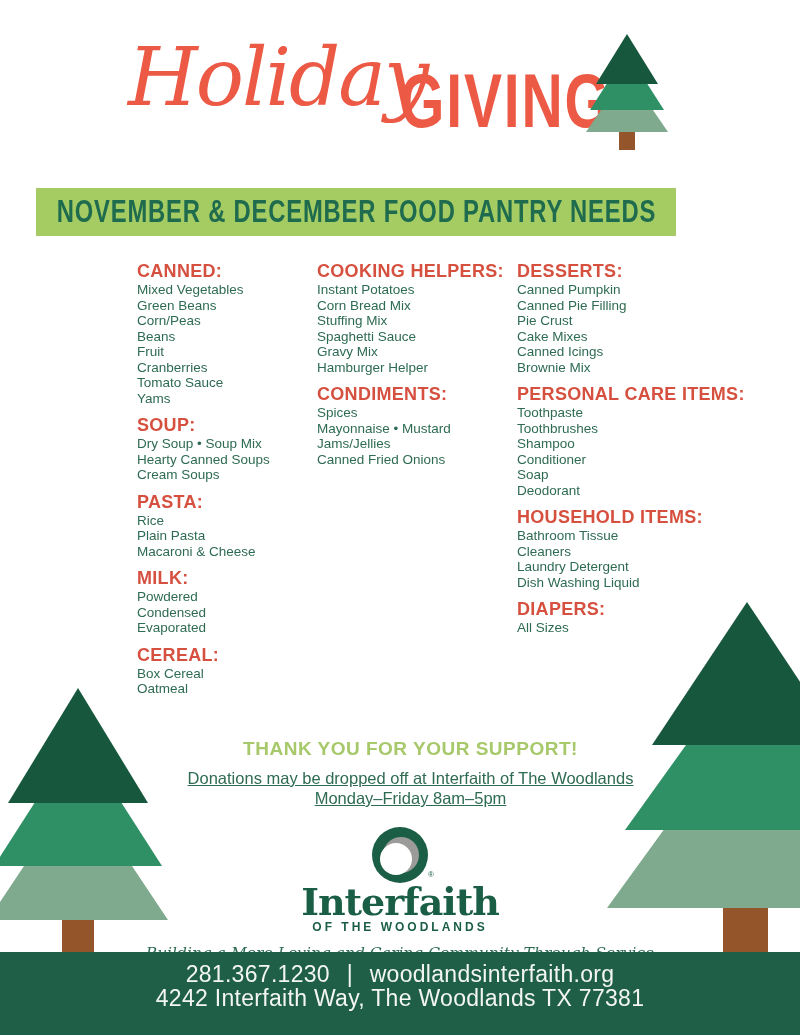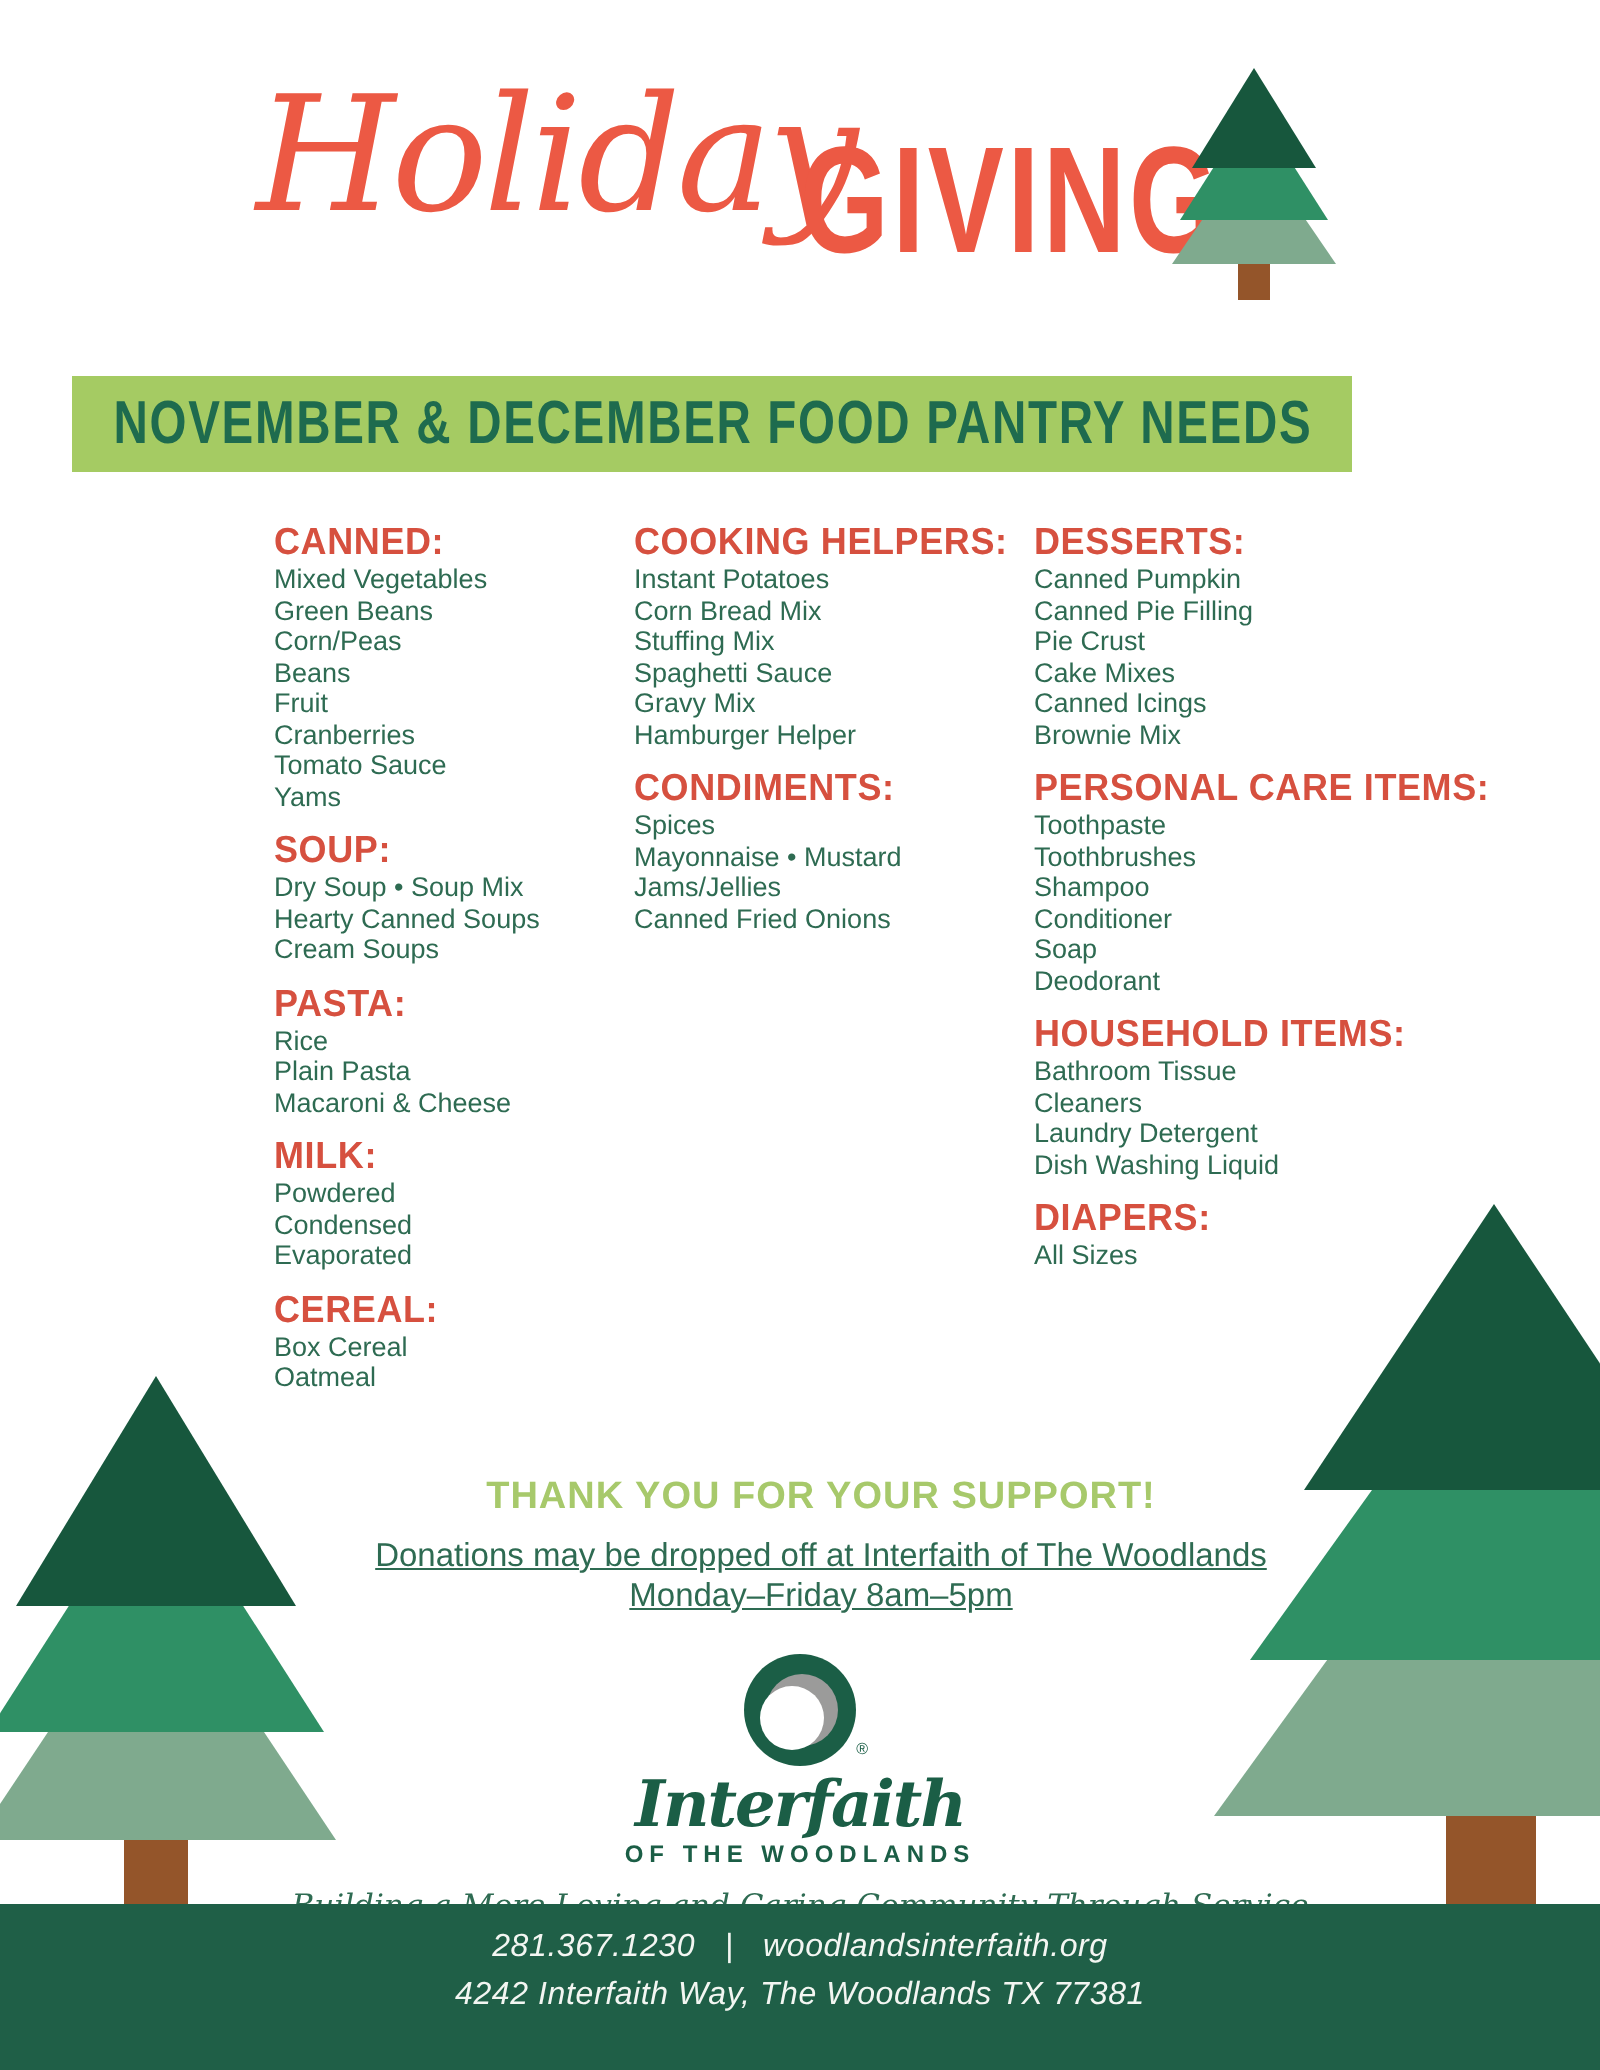--- a/index.html
+++ b/index.html
@@ -60,38 +60,38 @@
   }
   .thanks-line { color:#2E6B52; font-size:16.5px; line-height:20px;text-decoration:underline; }
   
   .logo-block { position:absolute; left:0; top:827px; width:800px; text-align:center; z-index:3; }
   .logo-mark { position:relative; width:56px; height:56px; margin:0 auto 1px auto; }
   .logo-mark .c-outer { position:absolute; left:0; top:0; width:56px; height:56px; border-radius:50%; background:#1B5E46; }
   .logo-mark .c-gray  { position:absolute; left:11px; top:10px; width:36px; height:36px; border-radius:50%; background:#9B9B9A; }
   .logo-mark .c-white { position:absolute; left:8px; top:16px; width:32px; height:32px; border-radius:50%; background:#ffffff; }
   .logo-mark .reg { position:absolute; right:-6px; bottom:4px; font-size:8px; color:#1B5E46; }
   .logo-wordmark {
-    font-family:"DejaVu Serif", serif; font-weight:bold; font-size:32px;
-    line-height:36px; color:#1B5E46; letter-spacing:-1px;font-style:italic;
+    font-family:"DejaVu Serif", serif; font-weight:bold; font-size:38px;
+    line-height:36px; color:#1B5E46; letter-spacing:-1px;
   }
   .logo-subtitle {
     font-weight:bold; font-size:12px; color:#1B5E46; letter-spacing:3px;
     line-height:14px; margin-top:0px;
   }
   .logo-tagline {
     font-family:"DejaVu Serif", serif; font-style:italic; font-size:15.5px;
     color:#2E6B52; margin-top:10px;
   }
   
   .footer {
     position:absolute; left:0; top:952px; width:800px; height:83px;
     background:#1F5F47; color:#F3F6F2; text-align:center; z-index:4;
     padding-top:10px;
   }
-  .footer-line { font-size:16px; line-height:24px; letter-spacing:0.3px;font-style:italic; }
+  .footer-line { font-size:23px; line-height:24px; letter-spacing:0.3px; }
   .footer-sep { display:inline-block; margin:0 10px; }
 </style>
 </head>
 <body>
 
 <div class="page">
 
   <div class="title-script">Holiday</div>
   <div class="title-caps">GIVING</div>
 

